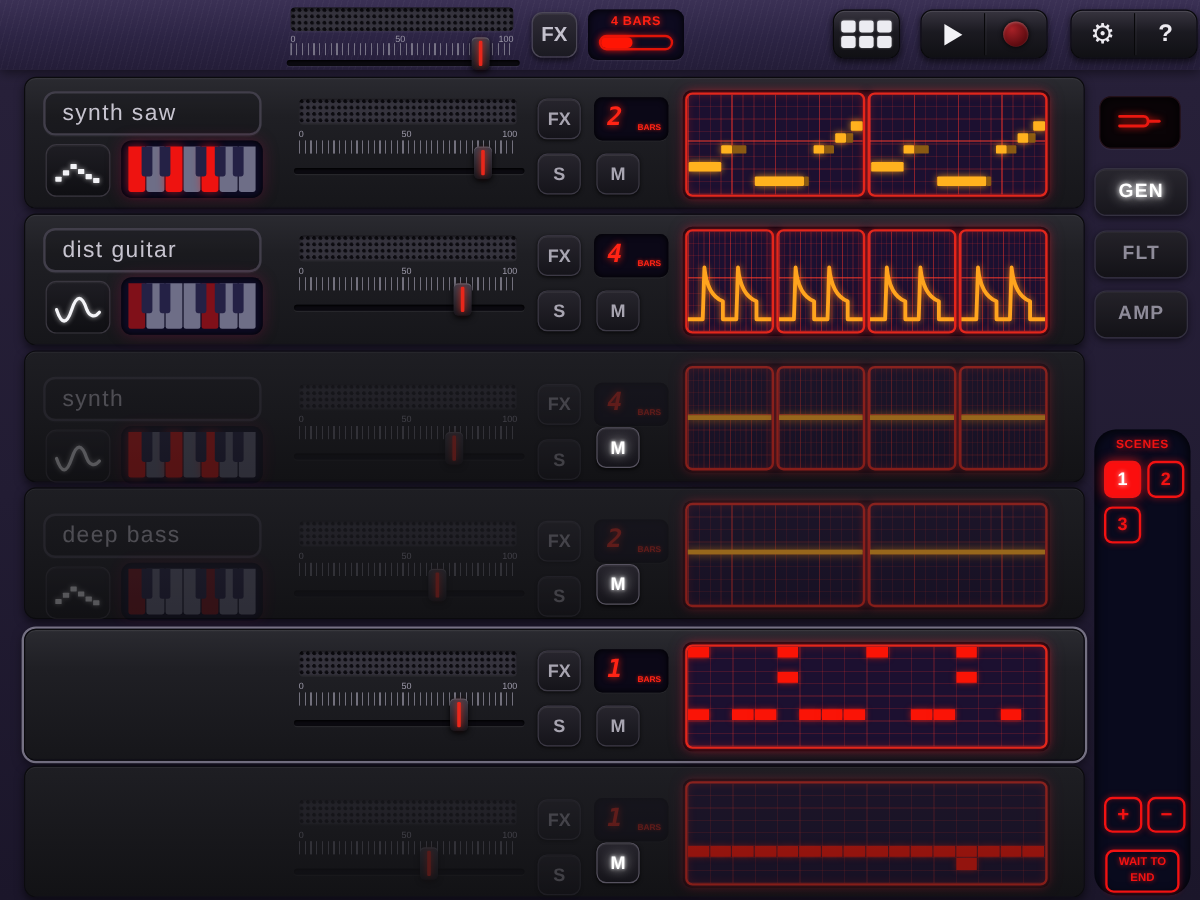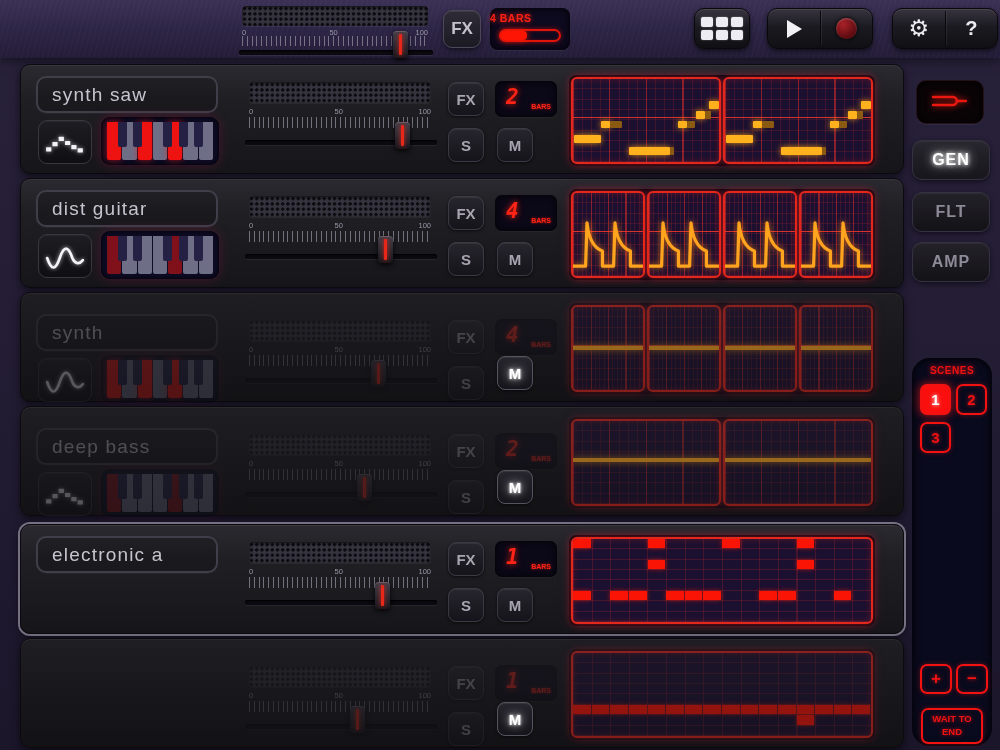--- a/index.html
+++ b/index.html
@@ -43,21 +43,21 @@
   #master-slider .trackline{left:1px;right:1px;top:48px;}
   #master-slider .handle{top:29px;}
 
   .fxtop{position:absolute;left:443px;top:10px;width:38px;height:38px;border-radius:9px;
          background:linear-gradient(180deg,#2e2b36,#1b1a22);border:1px solid #4c4857;
          color:#c4c1cd;font-size:17px;font-weight:bold;
          box-shadow:inset 0 1px 0 rgba(255,255,255,.08),0 2px 4px rgba(0,0,0,.5);}
 
   .barswidget{position:absolute;left:490px;top:8px;width:80px;height:42px;background:#0d0a1f;
          border-radius:8px;box-shadow:inset 0 0 7px #000,0 1px 0 rgba(255,255,255,.05);}
-  .bw-label{margin-top:4px;text-align:left;color:#ff2013;font-size:10.5px;font-weight:bold;
+  .bw-label{margin-top:4px;text-align:center;color:#ff2013;font-size:10.5px;font-weight:bold;
          letter-spacing:.5px;text-shadow:0 0 5px rgba(255,30,15,.85);}
   .bw-bar{position:absolute;left:9px;right:9px;top:21px;height:13px;border:2px solid #e01408;border-radius:7px;
          box-shadow:0 0 5px rgba(255,20,10,.5),inset 0 0 3px rgba(255,20,10,.35);}
   .bw-fill{position:absolute;left:0;top:0;bottom:0;background:#ff1504;border-radius:4px;
          box-shadow:0 0 7px rgba(255,25,10,.9);}
 
   .bpm{position:absolute;left:582px;top:8px;width:76px;height:42px;background:#020202;border-radius:7px;
        border:1px solid #1b1a1f;box-shadow:inset 0 0 9px rgba(255,20,10,.12),0 1px 0 rgba(255,255,255,.05);}
   .bpm-val{position:absolute;left:9px;top:4px;font-family:"DejaVu Sans Mono",monospace;font-style:italic;
        font-weight:bold;font-size:27px;color:#ff2312;letter-spacing:1px;text-shadow:0 0 8px rgba(255,30,15,.9);}
@@ -506,23 +506,20 @@
             <div class="midline"></div>
             <div class="flatline" style="top: 45%;"></div>
           </div>
           <div class="panel">
             <div class="midline"></div>
             <div class="flatline" style="top: 45%;"></div>
           </div>
         </div>
   </section>
       <section class="trackrow selected">
-    <div class="nameplate dimmable">
-      <span>electronic a</span>
-    </div>
 
     <div class="rowslider dimmable">
       <div class="grille"></div>
       <div class="ticklabels">
         <span class="tl0">0</span>
         <span class="tl50">50</span>
         <span class="tl100">100</span>
       </div>
       <div class="ticks"></div>
       <div class="trackline"></div>

